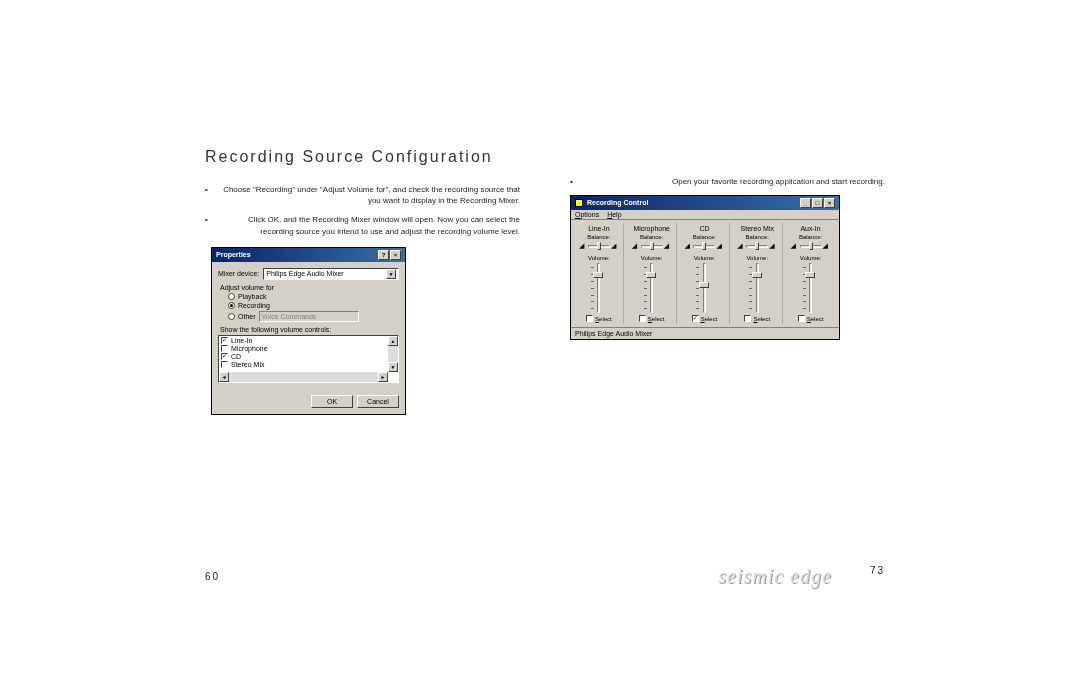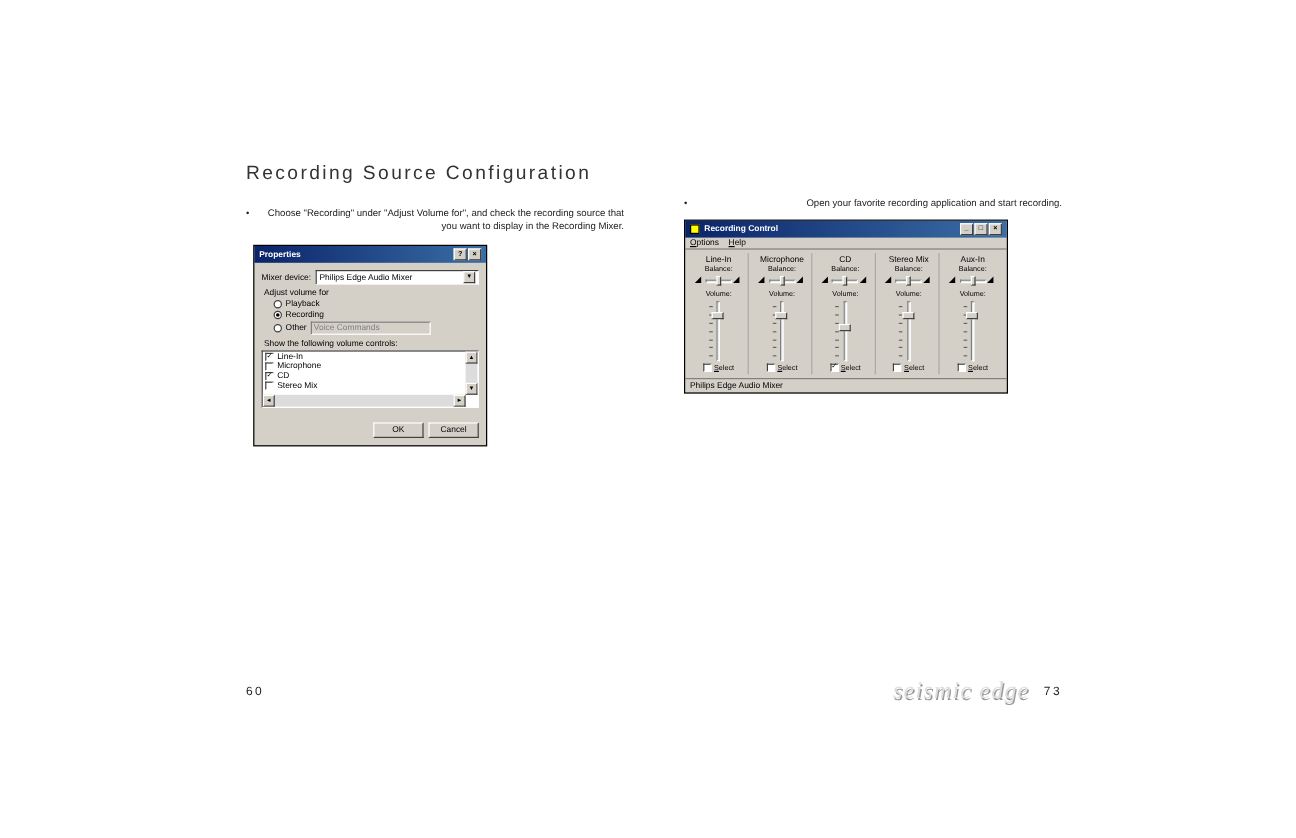--- a/index.html
+++ b/index.html
@@ -7,21 +7,21 @@
     background: #fff;
     width: 1080px;
     height: 698px;
     font-family: "Arial", sans-serif;
     position: relative;
     color: #000;
   }
   .page-container {
     position: absolute;
     left: 205px;
-    top: 136px;
+    top: 148px;
     width: 680px;
     height: 450px;
     display: flex;
     gap: 50px;
   }
   .left-page, .right-page {
     flex: 1;
     position: relative;
   }
   .heading {
@@ -350,31 +350,32 @@
     color: #222;
   }
   .logo {
     font-family: serif;
     font-style: italic;
     font-size: 20px;
     color: #ddd;
     text-shadow: 1px 1px 0 #999, -1px -1px 0 #fff;
     letter-spacing: 1px;
   }
-  .right-foot { display: flex; align-items: center; gap: 12px; }
+  .right-foot { display: flex; gap: 38px; }
   .underline { text-decoration: underline; }
 </style>
 </head>
 <body>
 
 <div class="page-container">
 
   <div class="left-page">
     <h2 class="heading">Recording Source Configuration</h2>
     <p class="bullet-text">Choose "Recording" under "Adjust Volume for", and check the recording source that you want to display in the Recording Mixer.</p>
+    <p class="bullet-text">Click OK, and the Recording Mixer window will open. Now you can select the recording source you intend to use and adjust the recording volume level.</p>
 
     <div class="win-dialog">
       <div class="titlebar">
         <span>Properties</span>
         <div class="titlebar-buttons">
           <div class="tb-btn">?</div>
           <div class="tb-btn">×</div>
         </div>
       </div>
       <div class="dialog-body">

